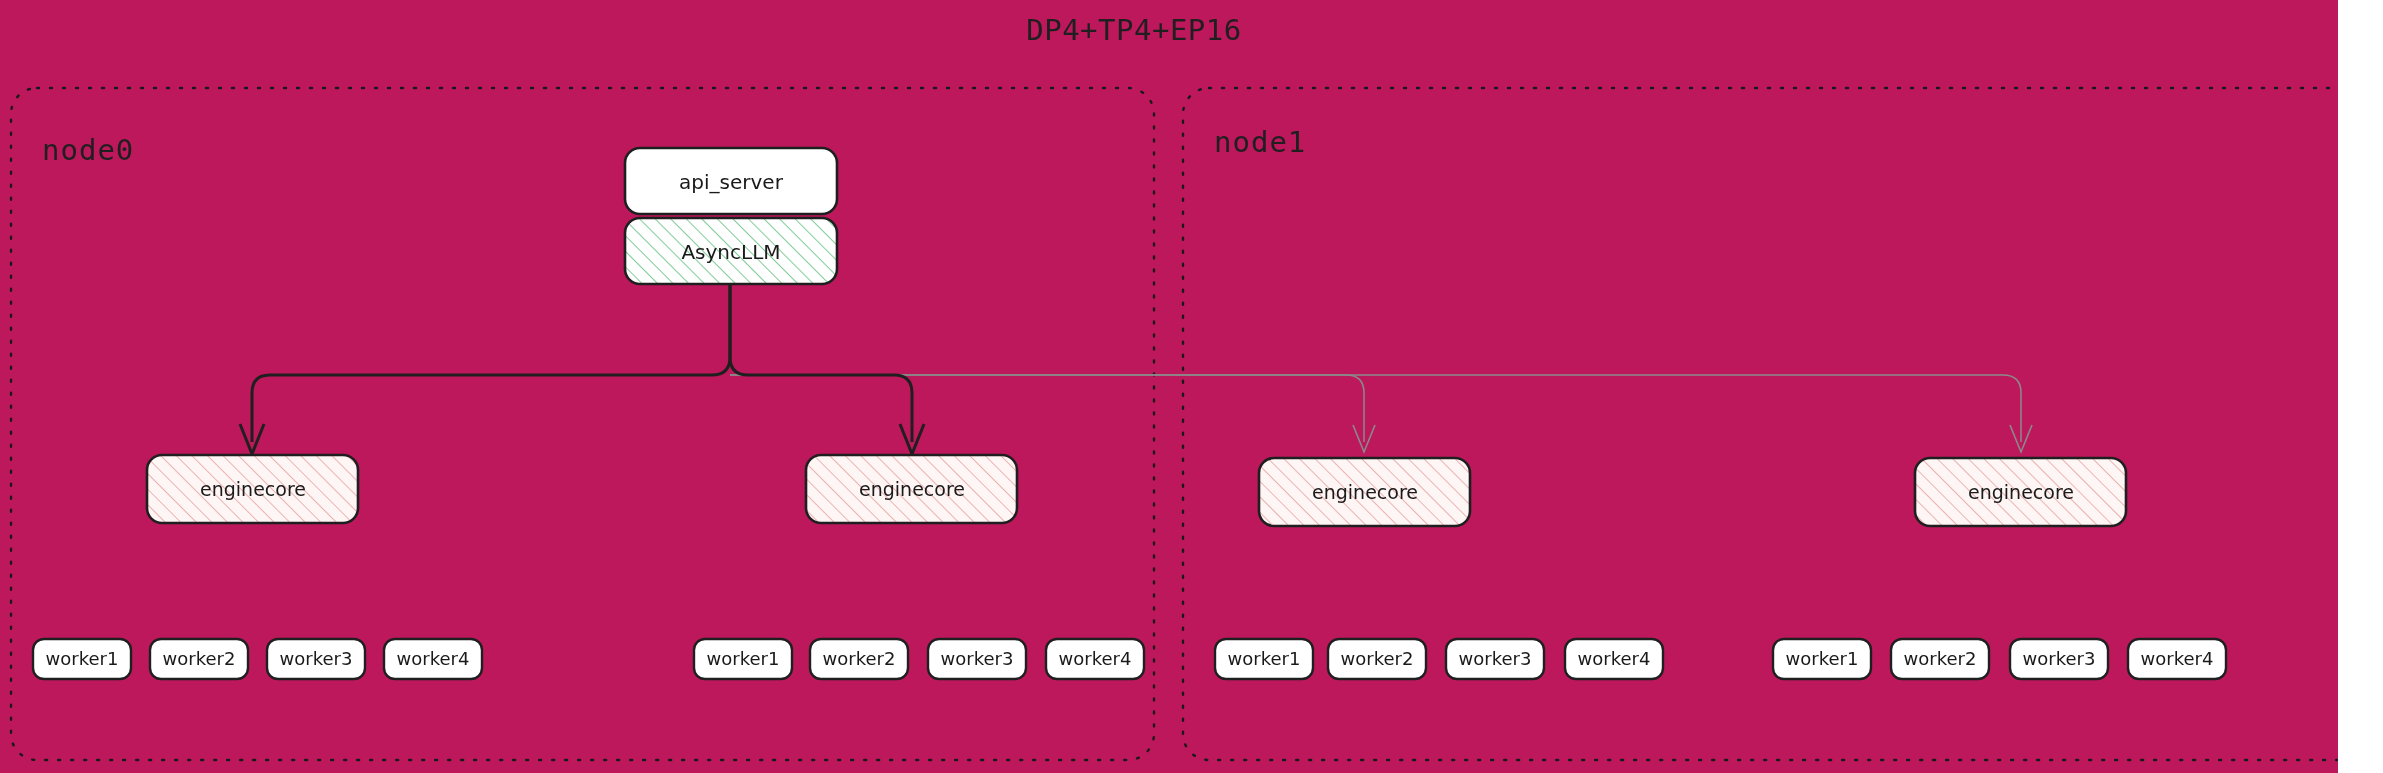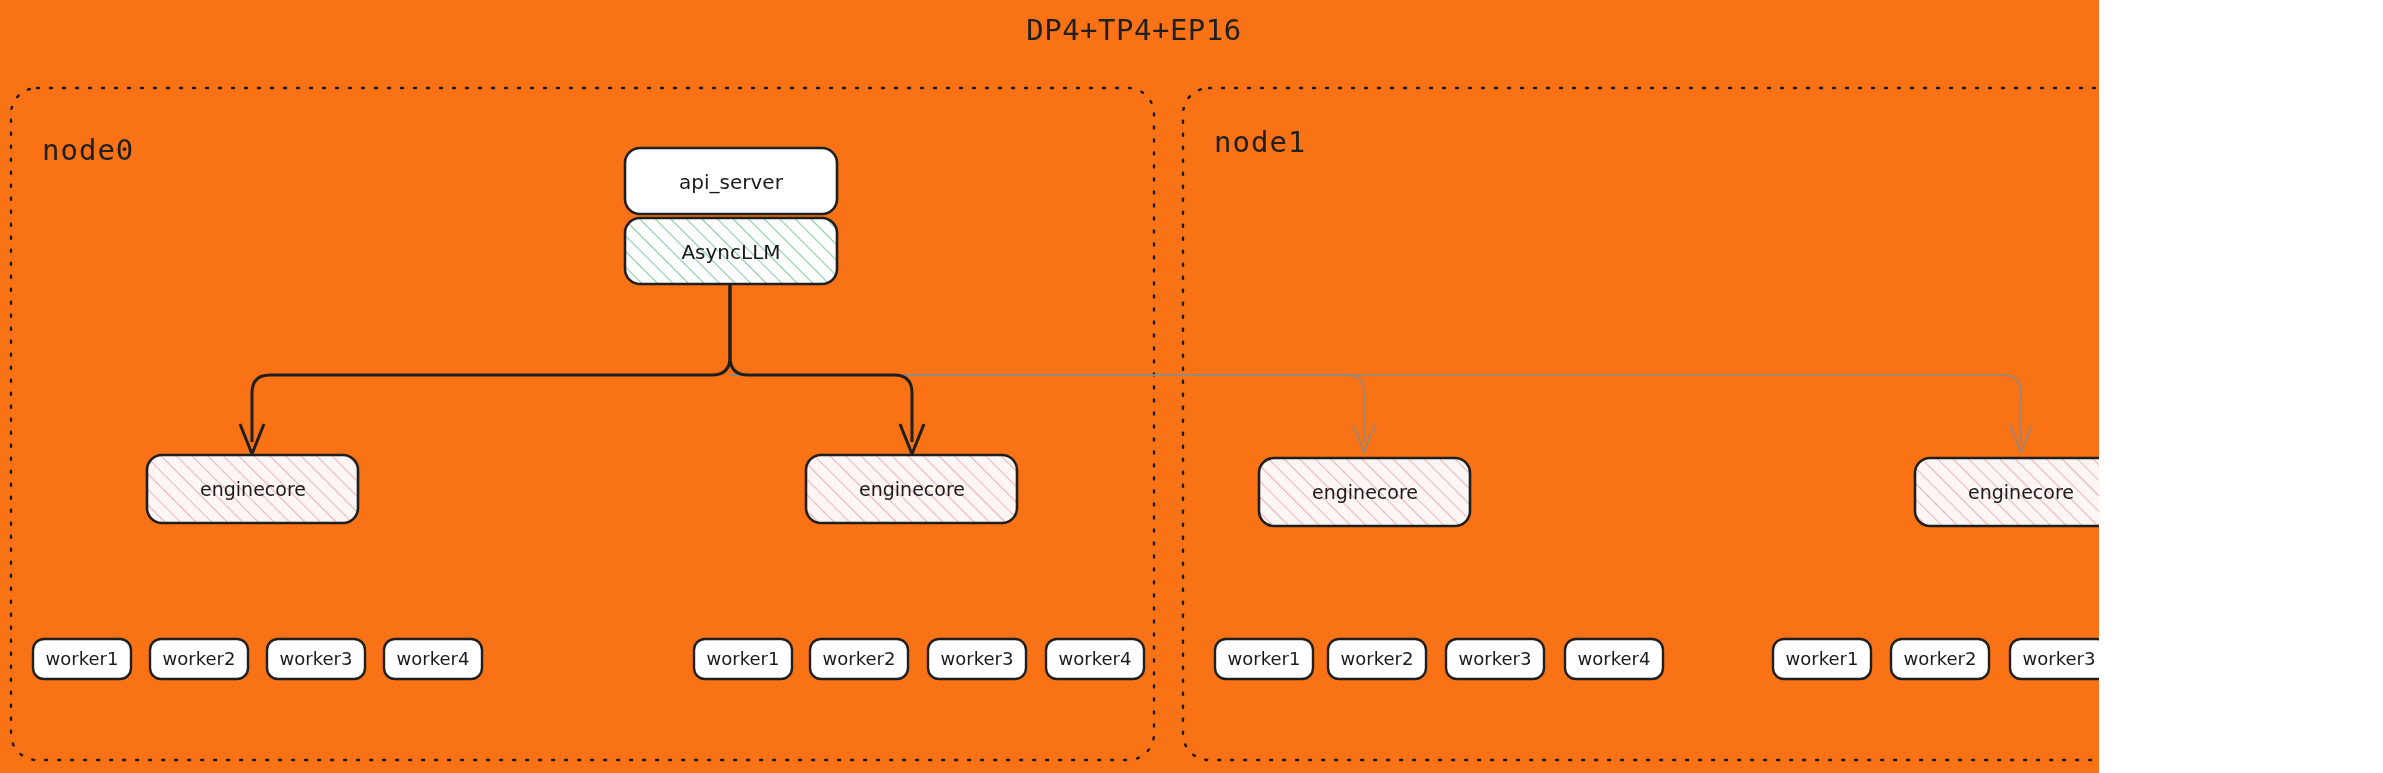--- a/index.html
+++ b/index.html
@@ -5,25 +5,24 @@
   html, body {
     margin: 0;
     padding: 0;
     background: #ffffff;
   }
   body {
     font-family: "DejaVu Sans", sans-serif;
   }
   #canvas {
     position: relative;
-    width: 2075px;
+    width: 2338px;
     height: 773px;
-    background: #f97316;
+    background: #be185d;
     overflow: hidden;
-    padding-left: 24px;
   }
   #diagram-svg {
     position: absolute;
     left: 0;
     top: 0;
     width: 2383px;
     height: 773px;
   }
   .title-text {
     font-family: "DejaVu Sans Mono", monospace;

